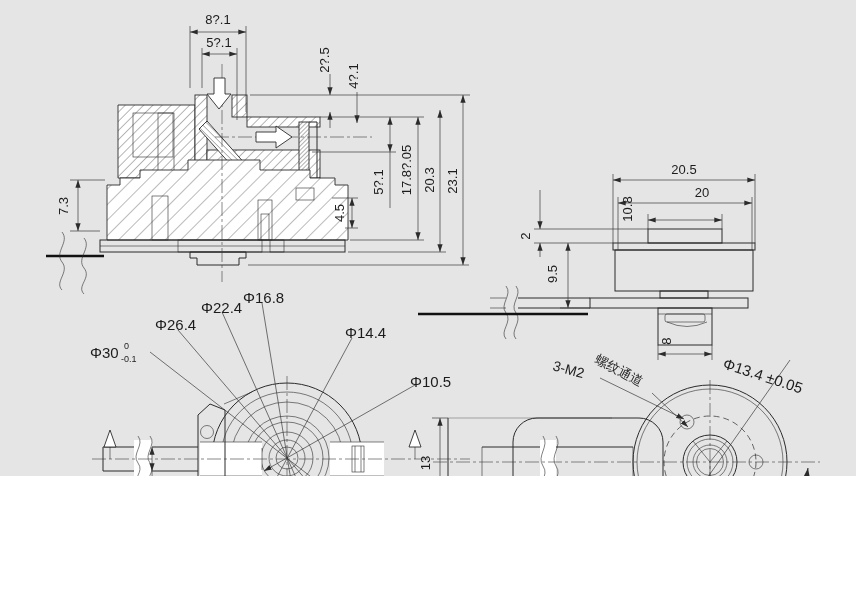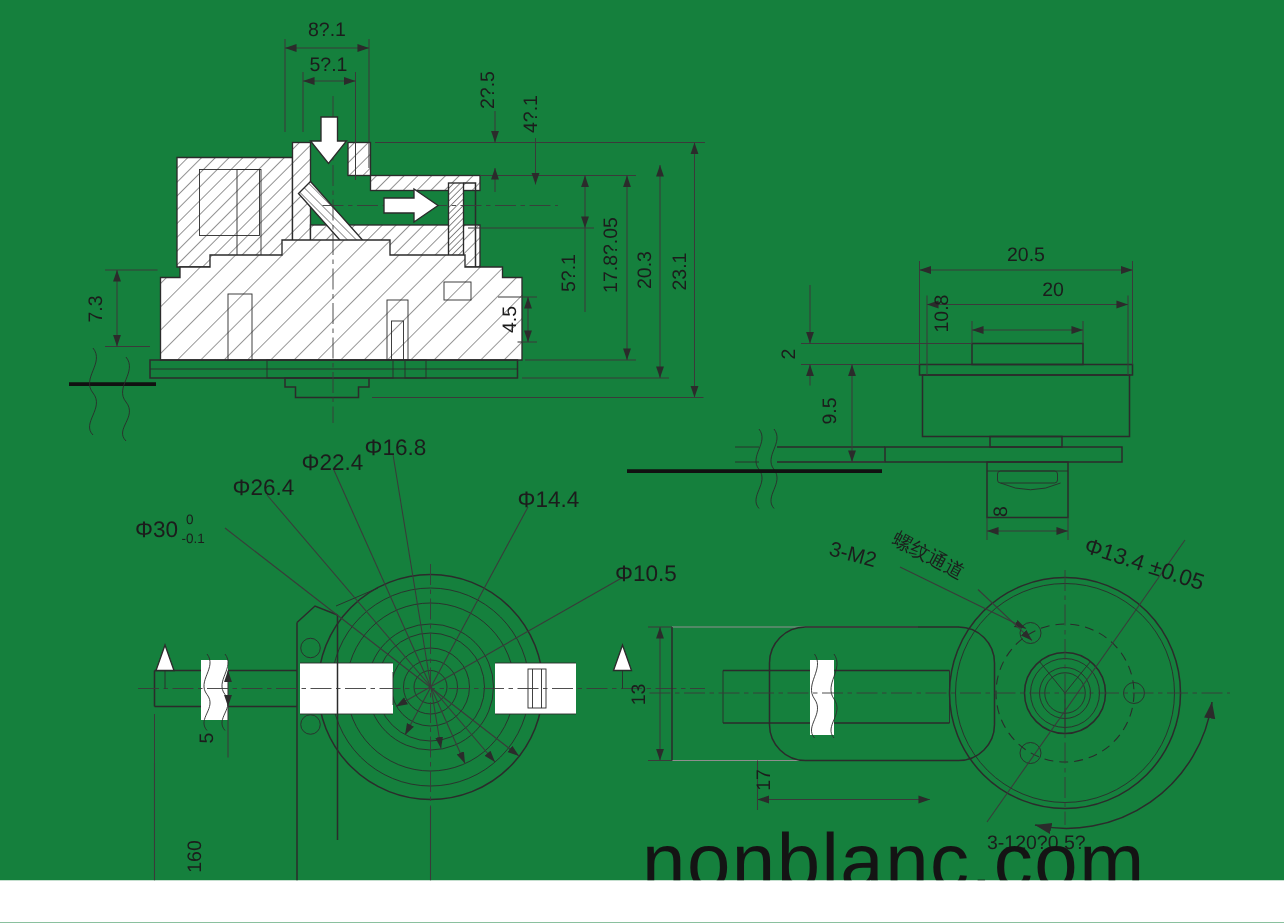--- a/index.html
+++ b/index.html
@@ -1,16 +1,16 @@
 <!DOCTYPE html>
 <html><head>
 <meta charset="utf-8">
 <style>
   html,body{margin:0;padding:0;background:#fff}
-  #stage{position:relative;width:856px;height:587px;background:#15803d;overflow:hidden}
+  #stage{position:relative;width:856px;height:476px;background:#e5e5e5;overflow:hidden}
   svg{display:block}
   .ol{stroke:#2b2b2b;stroke-width:1;fill:none}
   .fil{stroke:#2b2b2b;stroke-width:0.9}
   .thin{stroke:#2b2b2b;stroke-width:0.6;fill:none}
   .dim{stroke:#3a3a3a;stroke-width:0.7;fill:none}
   .cl{stroke:#3a3a3a;stroke-width:0.6;stroke-dasharray:14 3 3 3;fill:none}
   .dash{stroke:#2b2b2b;stroke-width:0.7;stroke-dasharray:6 4;fill:none}
   .gray{stroke:#8f8f8f;stroke-width:0.8;fill:none}
   .thick{stroke:#111;stroke-width:2.5;fill:none}
   text{font-family:"Liberation Sans","DejaVu Sans",sans-serif;fill:#1c1c1c}

